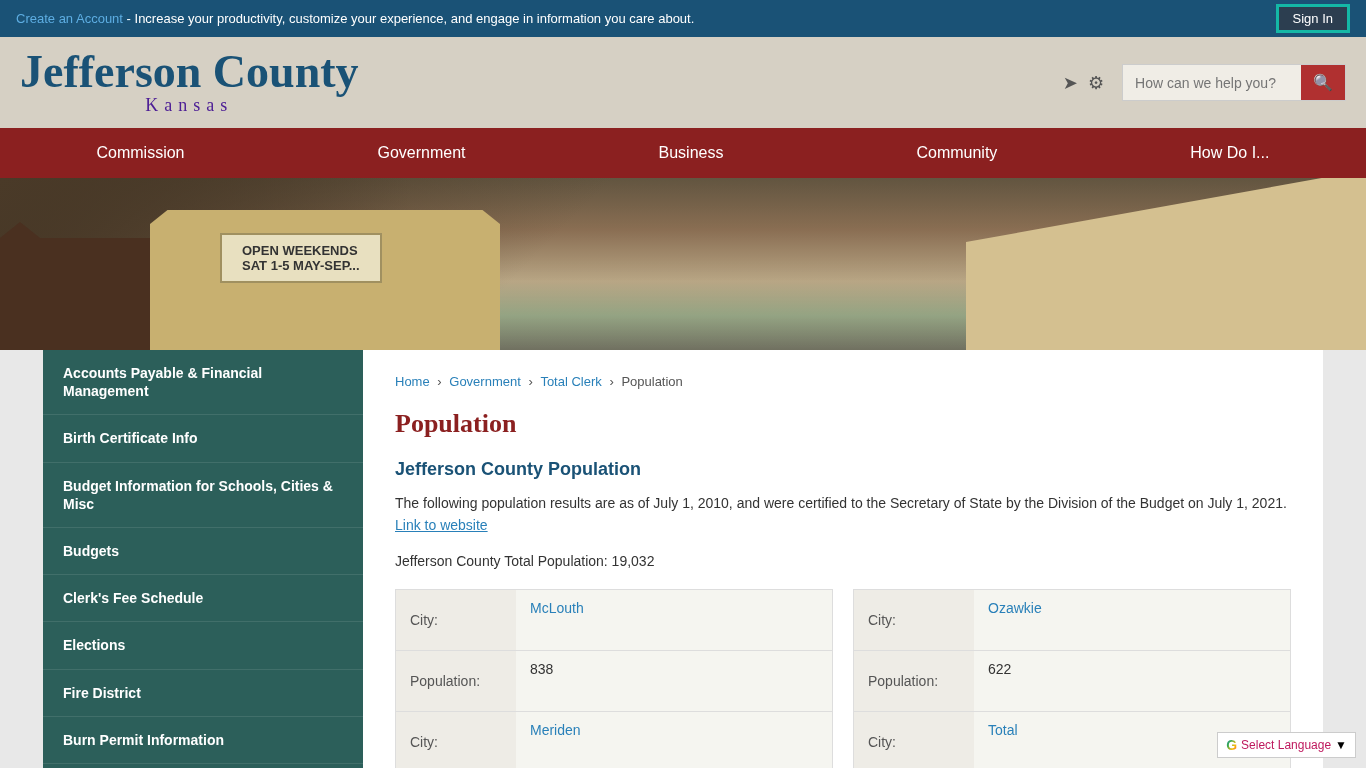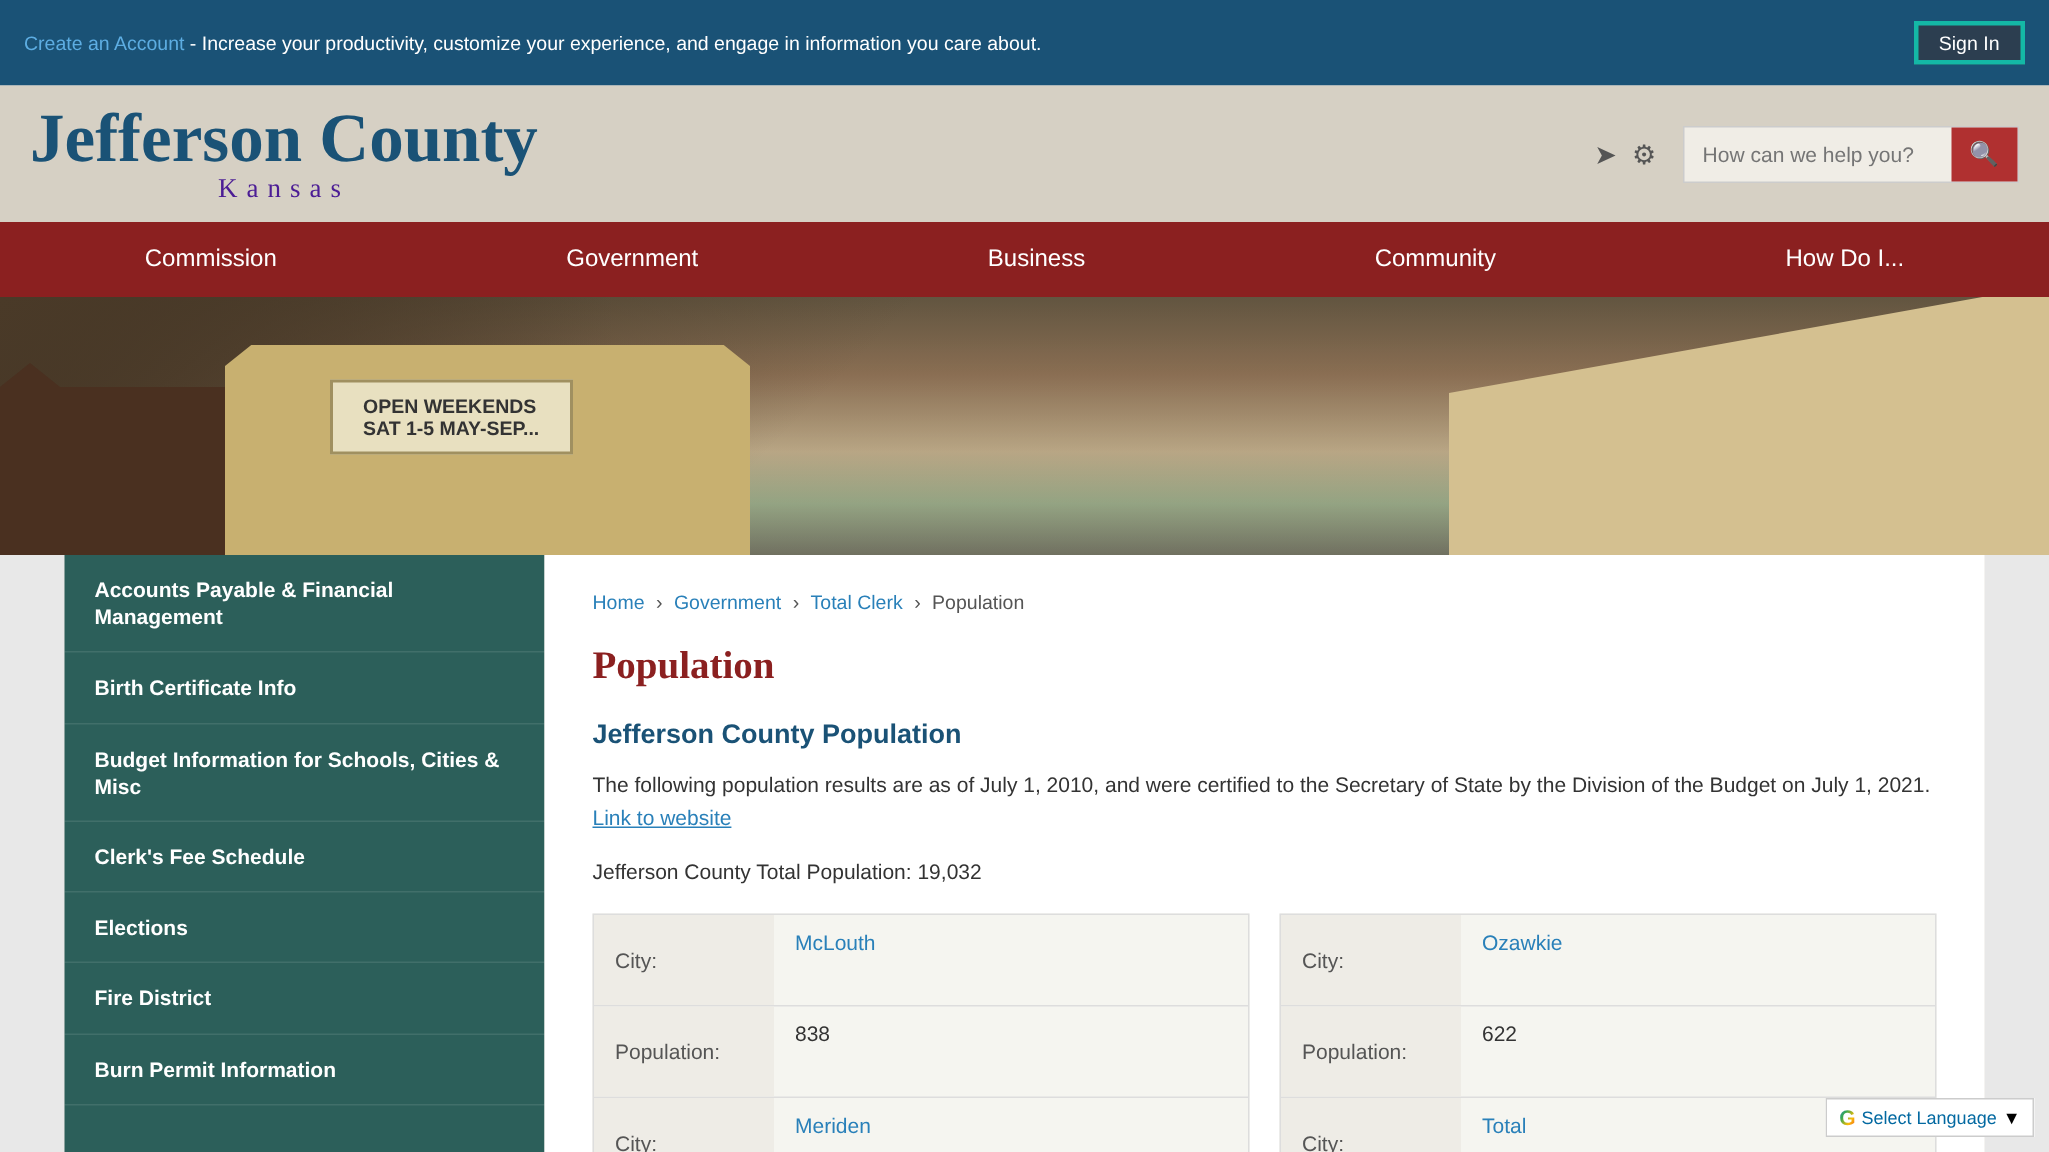--- a/index.html
+++ b/index.html
@@ -3,21 +3,21 @@
   <meta charset="utf-8">
   <style>
     * { margin: 0; padding: 0; box-sizing: border-box; }
     body { font-family: Arial, sans-serif; font-size: 14px; background: #e8e8e8; }
 
     
     .top-bar {
       background: #1a5276;
       color: #fff;
       font-size: 13px;
-      padding: 14px 16px;
+      padding: 4px 16px;
       display: flex;
       justify-content: space-between;
       align-items: center;
     }
     .top-bar a { color: #5dade2; text-decoration: none; }
     .sign-in-btn {
       background: #2c3e50;
       color: #fff;
       border: 3px solid #14b8a6;
       padding: 4px 14px;
@@ -314,20 +314,21 @@
     <div>SAT 1-5   MAY-SEP...</div>
   </div>
 </div>
 
 <div class="content-wrapper">
 
   <aside class="sidebar">
     <div class="sidebar-item">Accounts Payable &amp; Financial Management</div>
     <div class="sidebar-item">Birth Certificate Info</div>
     <div class="sidebar-item">Budget Information for Schools, Cities &amp; Misc</div>
+    <div class="sidebar-item">Budgets</div>
     <div class="sidebar-item">Clerk's Fee Schedule</div>
     <div class="sidebar-item">Elections</div>
     <div class="sidebar-item">Fire District</div>
     <div class="sidebar-item">Burn Permit Information</div>
   </aside>
 
   <main class="main-content">
 
     <div class="breadcrumb">
       <a>Home</a>
@@ -389,15 +390,15 @@
           <div class="pop-value">908</div>
         </div>
       </div>
 
     </div>
   </main>
 </div>
 
 <div class="select-language">
   <span class="google-g">G</span>
-  <a href="#" style="color:#0369a1; font-size:12px; text-decoration:none;">Select Language</a>
+  <a href="#" style="color:#be185d; font-size:12px; text-decoration:none;">Select Language</a>
   <span>▼</span>
 </div>
 
 </body></html>

